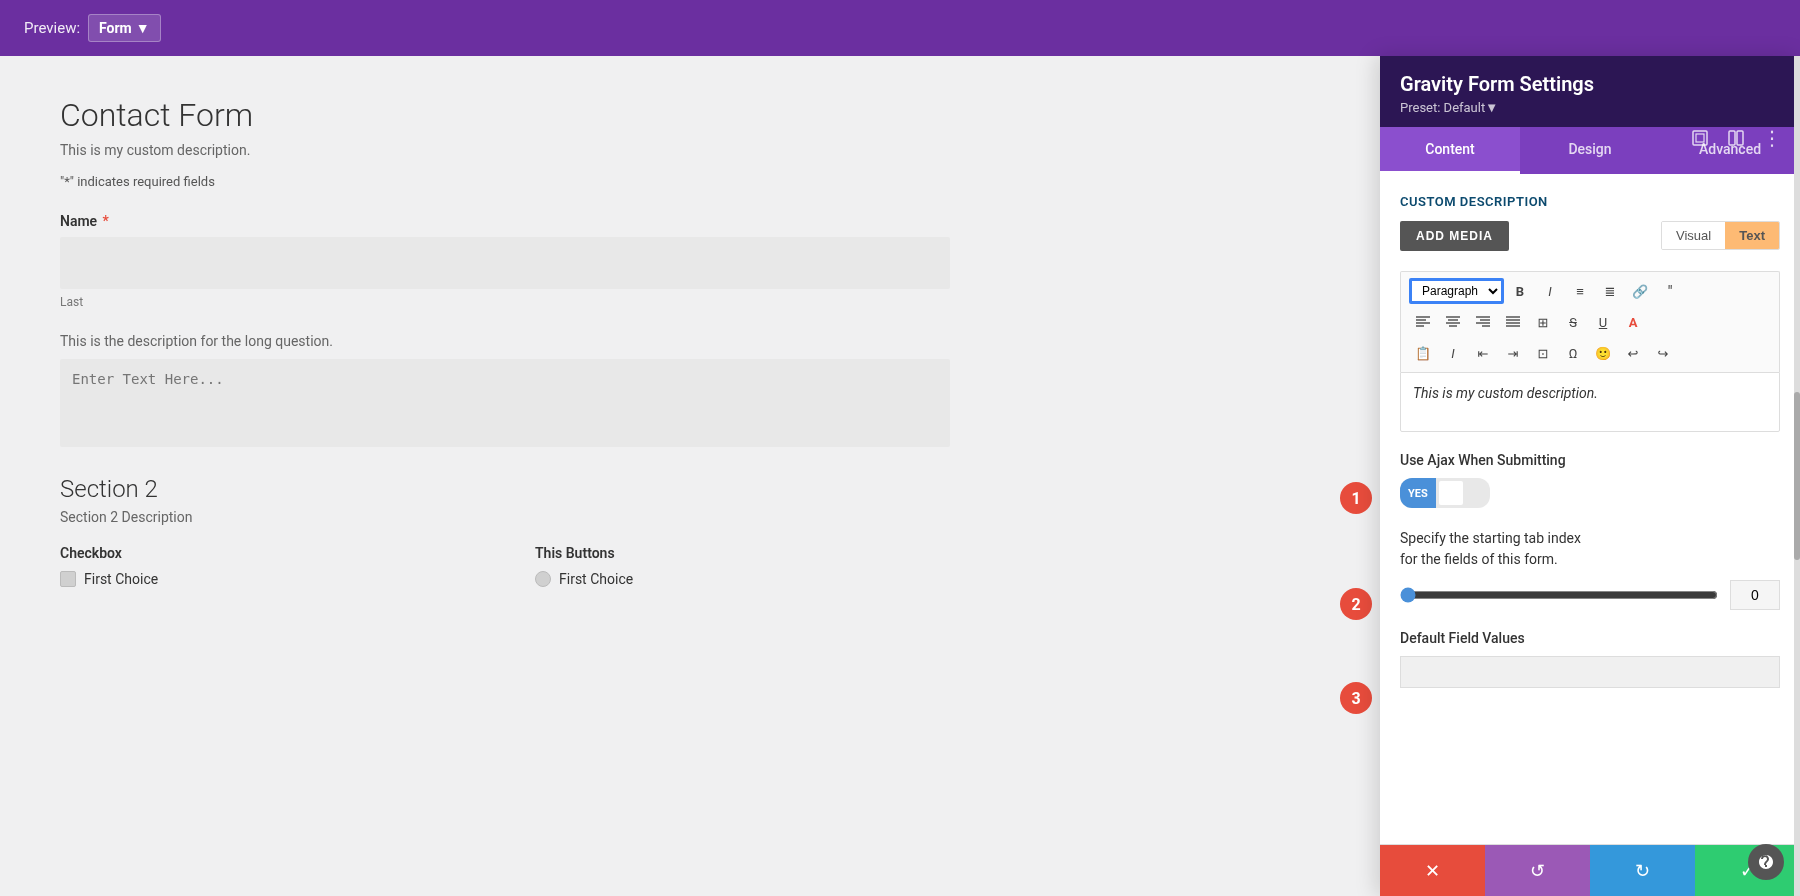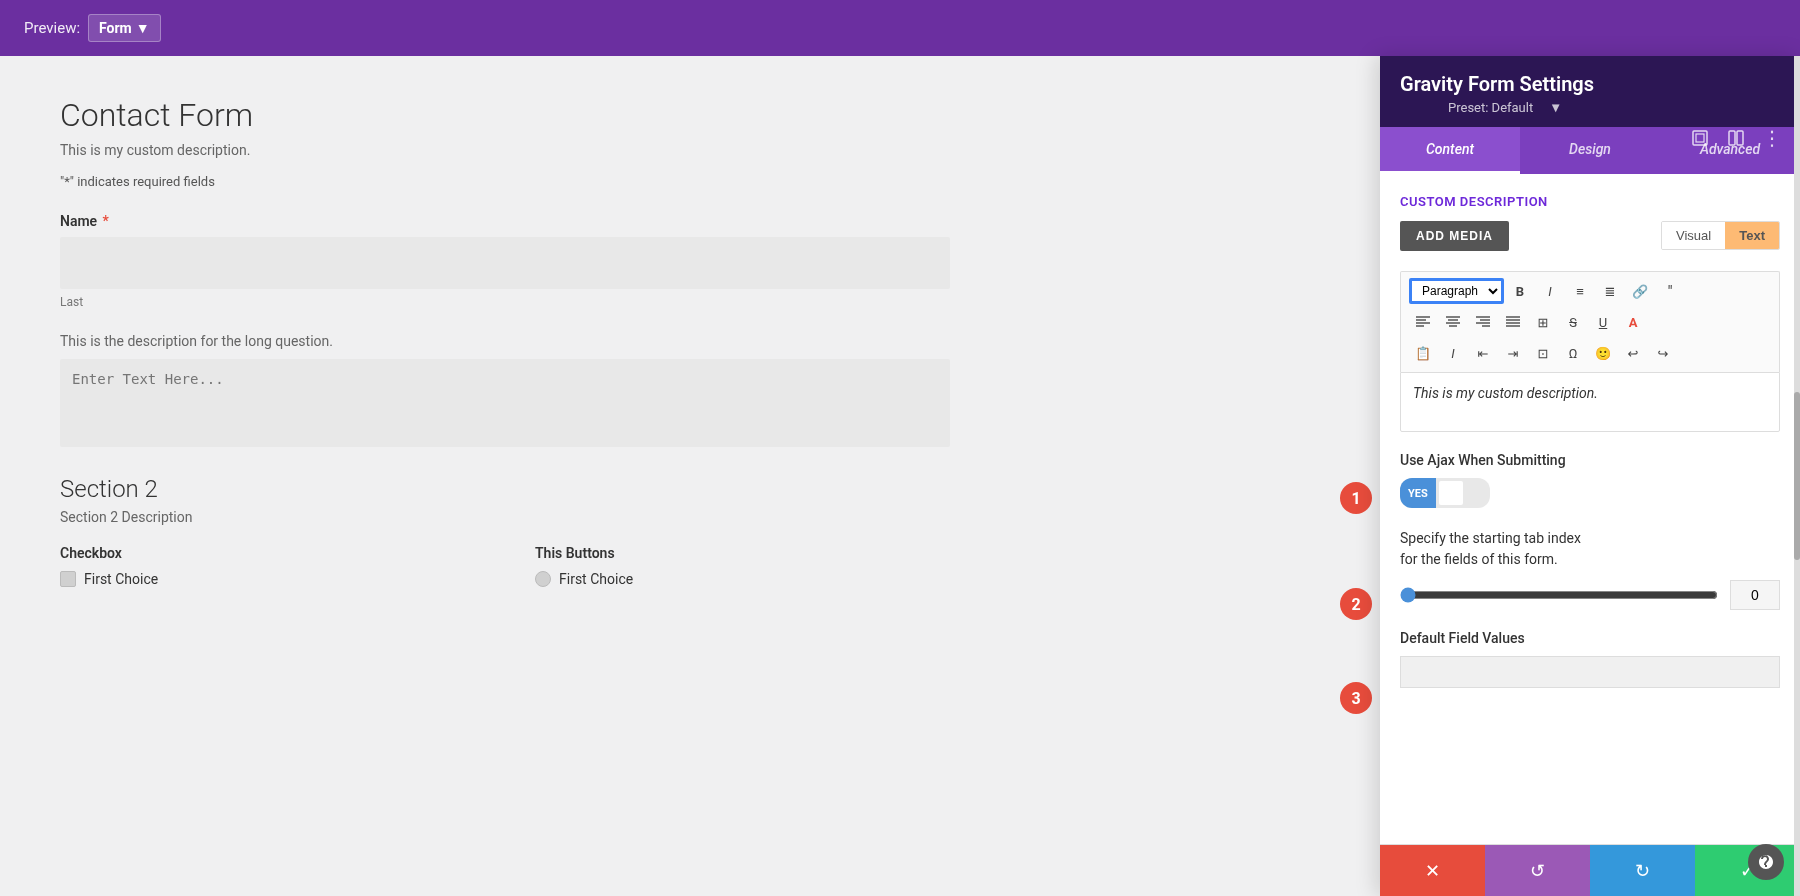--- a/index.html
+++ b/index.html
@@ -218,23 +218,22 @@
       font-size: 20px;
       font-weight: 600;
       margin-bottom: 4px;
     }
 
     .panel-preset {
       font-size: 13px;
       color: rgba(255,255,255,0.75);
       display: flex;
       align-items: center;
-      gap: 16px;
-      cursor: pointer;
-      margin-left: 48px;
+      gap: 0;
+      cursor: pointer;
     }
 
     .header-icon {
       width: 28px;
       height: 28px;
       display: flex;
       align-items: center;
       justify-content: center;
       color: rgba(255,255,255,0.8);
       cursor: pointer;
@@ -249,40 +248,39 @@
 
     .panel-tab {
       flex: 1;
       padding: 14px 0;
       text-align: center;
       color: rgba(255,255,255,0.8);
       font-size: 14px;
       font-weight: 500;
       cursor: pointer;
       border-bottom: 3px solid transparent;
-      font-style: italic;
     }
 
     .panel-tab.active {
       color: white;
       background: #8b4fce;
       border-bottom: 3px solid white;
     }
 
     
     .panel-content {
       flex: 1;
       overflow-y: auto;
       padding: 20px;
     }
 
     .panel-section-label {
       font-size: 13px;
       font-weight: 600;
-      color: #6d28d9;
+      color: #0c4a6e;
       margin-bottom: 12px;
       text-transform: uppercase;
       letter-spacing: 0.5px;
     }
 
     
     .add-media-btn {
       background: #555;
       color: white;
       border: none;

